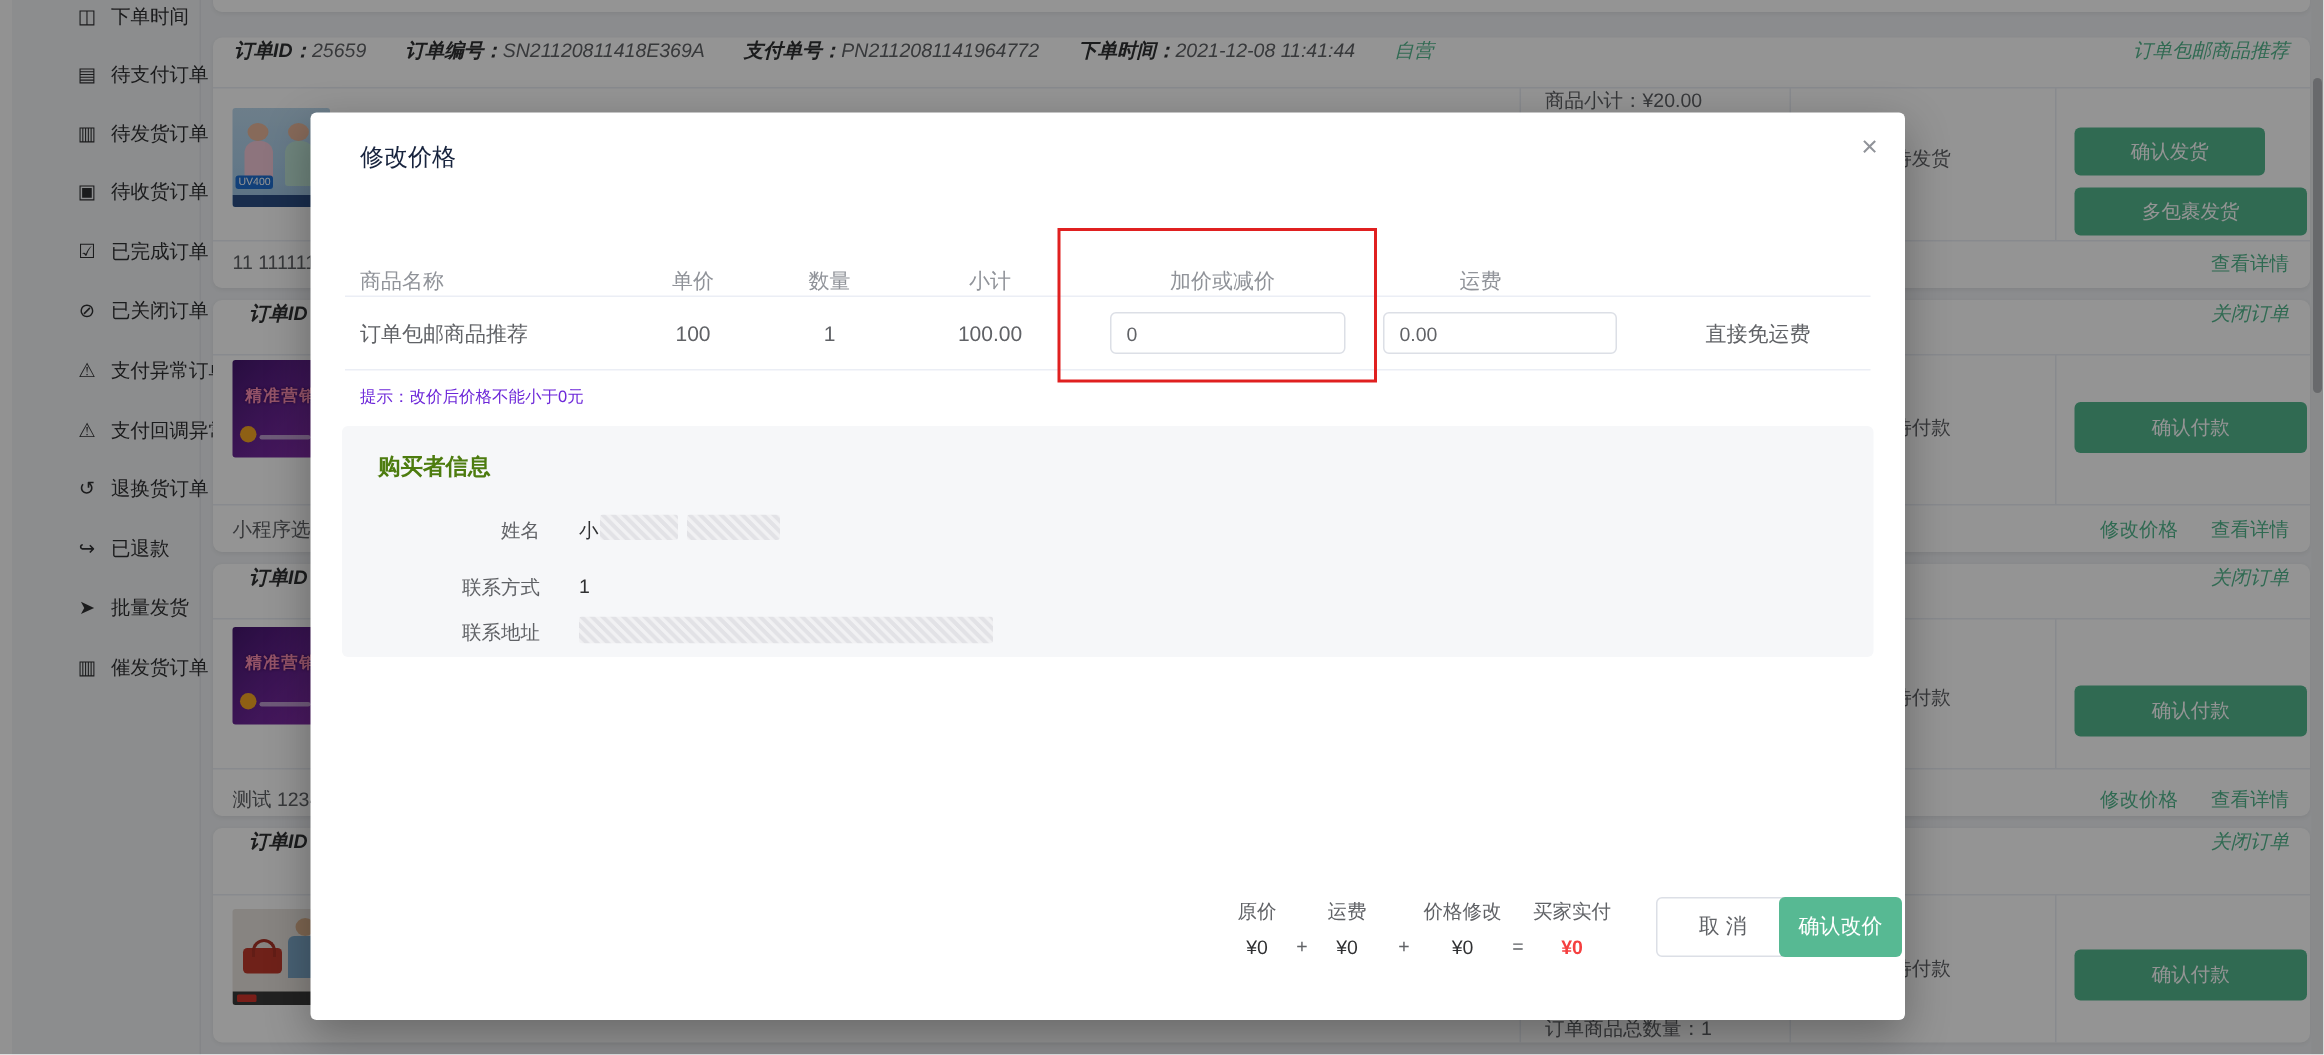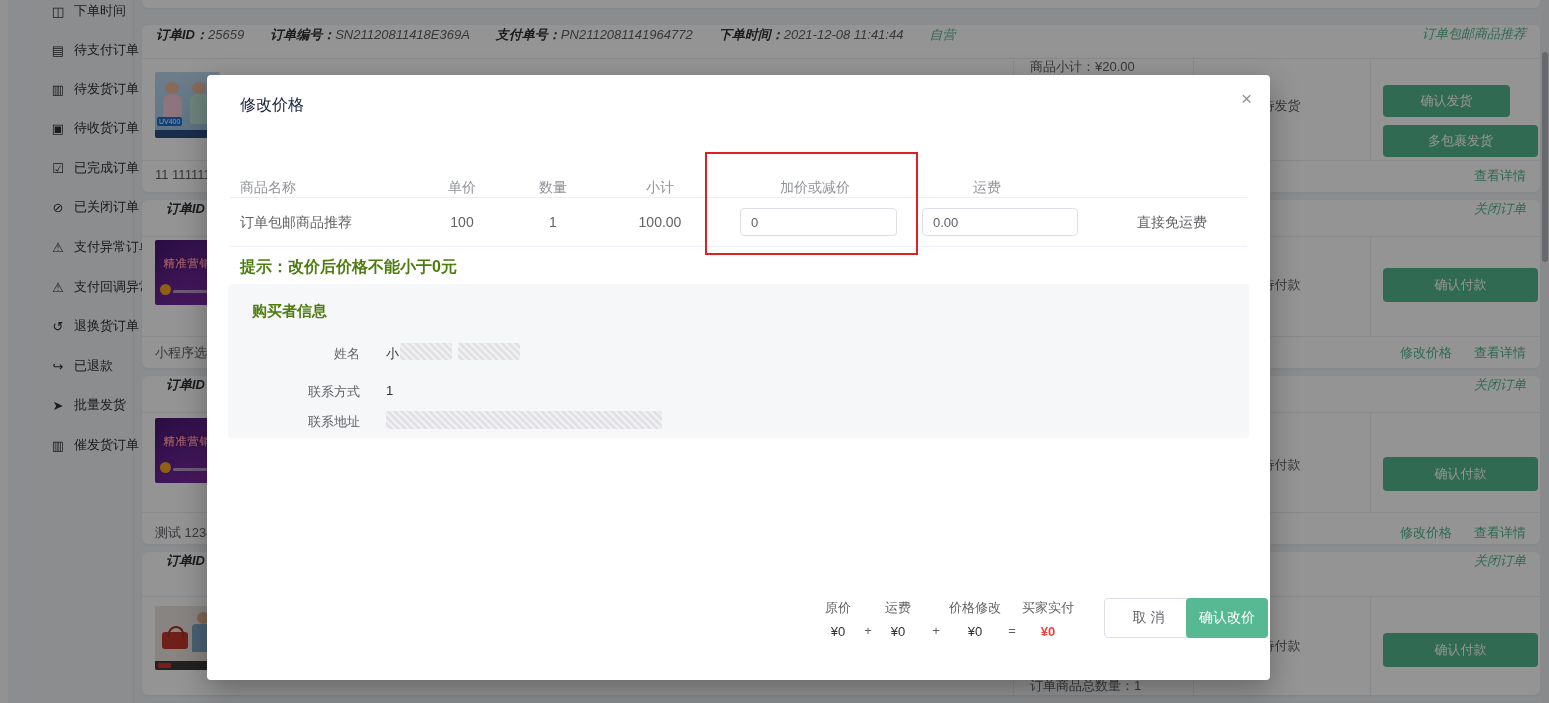--- a/index.html
+++ b/index.html
@@ -62,21 +62,21 @@
   .modal{left:207px;top:75px;width:1063px;height:605px;background:#fff;border-radius:4px;
          box-shadow:0 10px 30px rgba(0,0,0,.30);z-index:20;}
   .modal-title{position:absolute;left:33px;top:20px;font-size:16px;color:#17233d;}
   .modal-close{position:absolute;right:18px;top:14px;font-size:19px;color:#909399;cursor:pointer;line-height:20px;}
   .th{position:absolute;color:#909399;font-size:14px;transform:translateX(-50%);white-space:nowrap;top:104px;}
   .th-left{transform:none;}
   .td{position:absolute;color:#606266;font-size:14px;transform:translateX(-50%);white-space:nowrap;top:139px;}
   .td-left{transform:none;}
   .price-input{position:absolute;height:28px;border:1px solid #dcdfe6;border-radius:4px;font-size:13px;color:#606266;
                padding:0 10px;box-sizing:border-box;background:#fff;outline:none;font-family:inherit;}
-  .tip{position:absolute;left:33px;top:182px;color:#4d7c0f;font-size:16px;font-weight:bold;}
+  .tip{position:absolute;left:33px;top:182px;color:#6d28d9;font-size:11px;}
   .buyer-panel{position:absolute;left:21px;top:209px;width:1021px;height:154px;background:#f6f7f9;border-radius:4px;}
   .bp-title{position:absolute;left:24px;top:18px;font-size:15px;font-weight:bold;color:#4d7c0f;}
   .bp-label{position:absolute;width:80px;text-align:right;left:52px;color:#606266;font-size:13px;}
   .bp-value{position:absolute;left:158px;color:#303133;font-size:13px;}
   .mosaic{position:absolute;border-radius:2px;
           background-image:linear-gradient(45deg,#e2e2e6 26%,#f1f1f3 26% 50%,#e2e2e6 50% 76%,#f1f1f3 76%);
           background-size:7px 7px;}
   .sum-col{position:absolute;width:70px;text-align:center;transform:translateX(-50%);}
   .sum-label{color:#606266;font-size:13px;line-height:16px;}
   .sum-value{color:#303133;font-size:13px;line-height:16px;margin-top:8px;}

